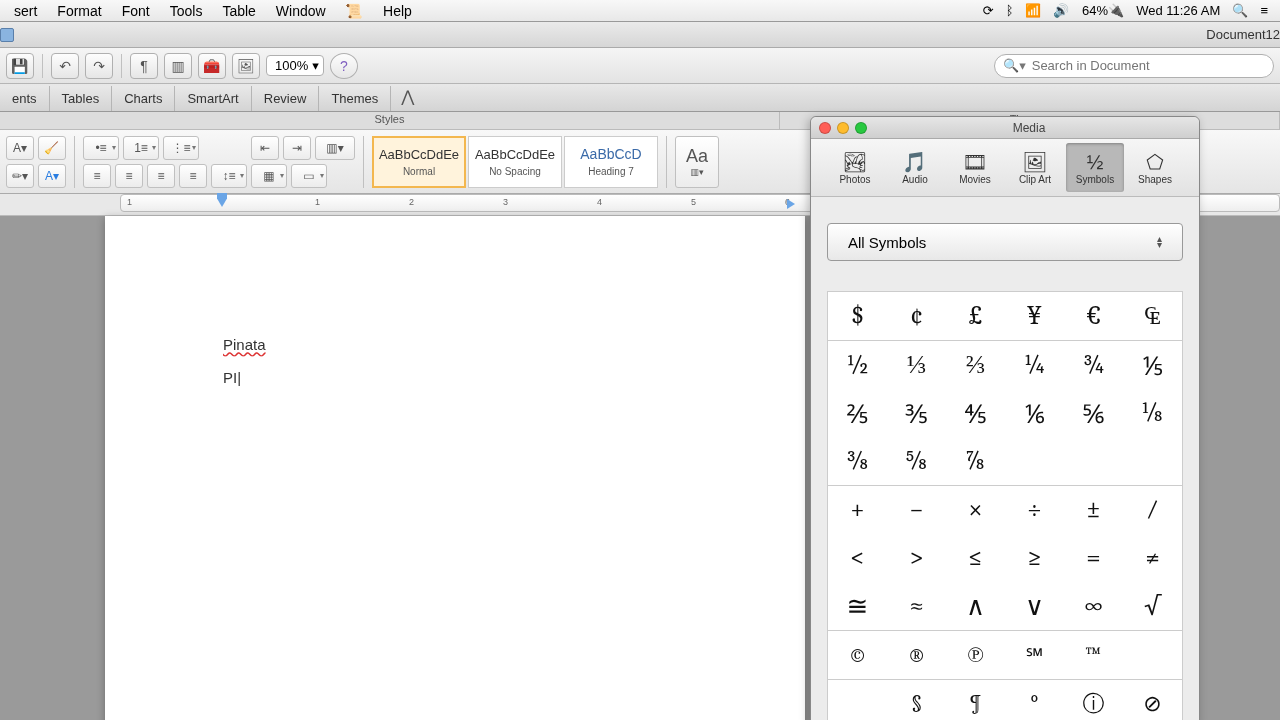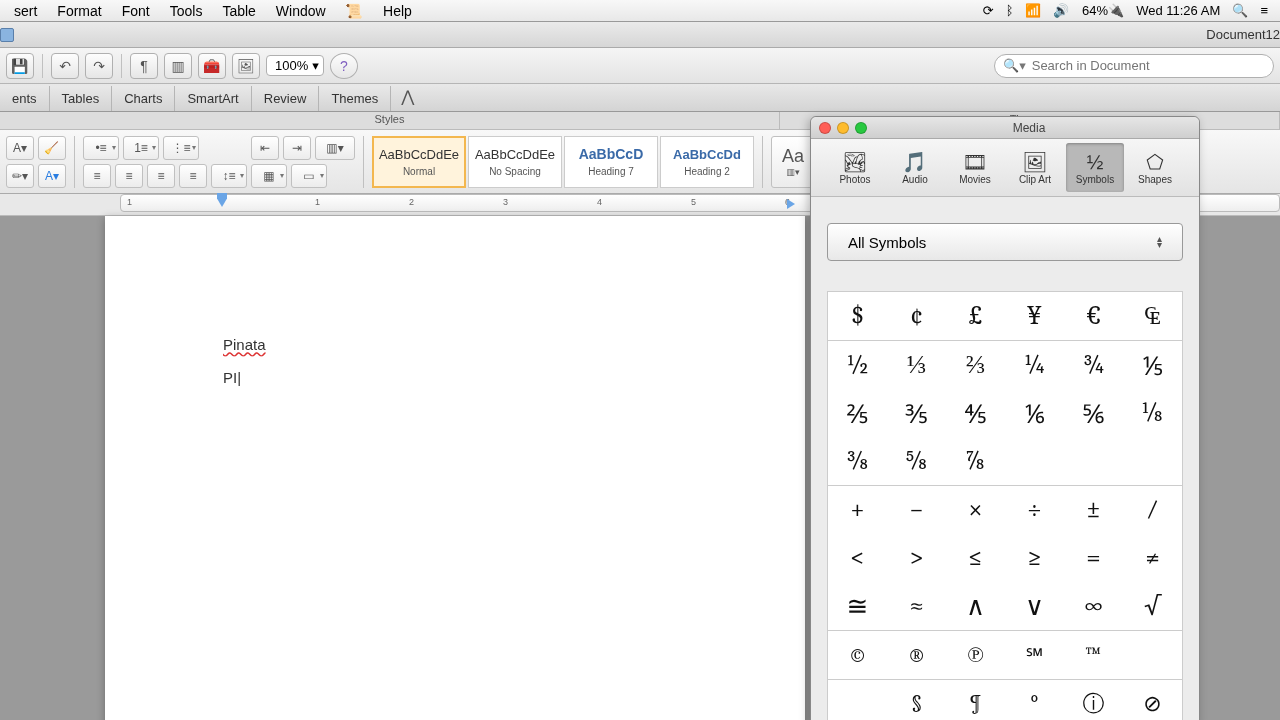--- a/index.html
+++ b/index.html
@@ -43,21 +43,21 @@
 .rbtn.split { width:36px; position:relative; }
 .rbtn.split::after { content:"▾"; position:absolute; right:2px; font-size:8px; color:#777; }
 .rbtn.wide { width:40px; }
 .vsep { width:1px; height:52px; background:#c0c0c0; margin:0 4px; }
 
 
 .styles-gallery { display:flex; gap:2px; }
 .style-item { width:94px; height:52px; border:1px solid #ccc; background:#fff; display:flex; flex-direction:column; align-items:center; justify-content:center; }
 .style-item.selected { border:2px solid #f3b74f; background:#fff3dc; }
 .style-preview { font-size:13px; color:#333; }
-.style-preview.h1 { font-size:14px; color:#3a6aa8; font-weight:bold; }
+.style-preview.h1 { font-size:14px; color:#3a6aa8; font-weight:normal; }
 .style-preview.h2 { font-size:13px; color:#3a6aa8; font-weight:bold; }
 .style-name { font-size:10px; color:#555; margin-top:4px; }
 
 
 .ruler-wrap { height: 22px; background:#e8e8e8; border-bottom:1px solid #bbb; position:relative; padding-left:120px; }
 .ruler { height:18px; background:linear-gradient(#fff,#eee); border:1px solid #bbb; border-radius:4px; position:relative; font-size:9px; color:#666; }
 .ruler .tick { position:absolute; top:2px; font-size:9px; }
 .ruler .marker { position:absolute; top:-2px; width:10px; height:14px; background:#6aa5e6; clip-path: polygon(50% 100%, 0 40%, 0 0, 100% 0, 100% 40%); }
 .ruler .rightmarker { position:absolute; top:4px; width:8px; height:10px; background:#6aa5e6; clip-path: polygon(0 0, 100% 50%, 0 100%); }
 
@@ -200,24 +200,20 @@
         <div class="style-name">Normal</div>
       </div>
       <div class="style-item">
         <div class="style-preview ">AaBbCcDdEe</div>
         <div class="style-name">No Spacing</div>
       </div>
       <div class="style-item">
         <div class="style-preview h1">AaBbCcD</div>
         <div class="style-name">Heading 7</div>
       </div>
-      <div class="style-item">
-        <div class="style-preview h2">AaBbCcDd</div>
-        <div class="style-name">Heading 2</div>
-      </div>
     </div>
   <div class="vsep"></div>
   <div class="rgroup">
     <div class="rbtn" style="height:52px;width:44px;flex-direction:column;">
       <span style="font-size:18px;">Aa</span>
       <span style="font-size:9px;">▥▾</span>
     </div>
   </div>
 </div>
 

